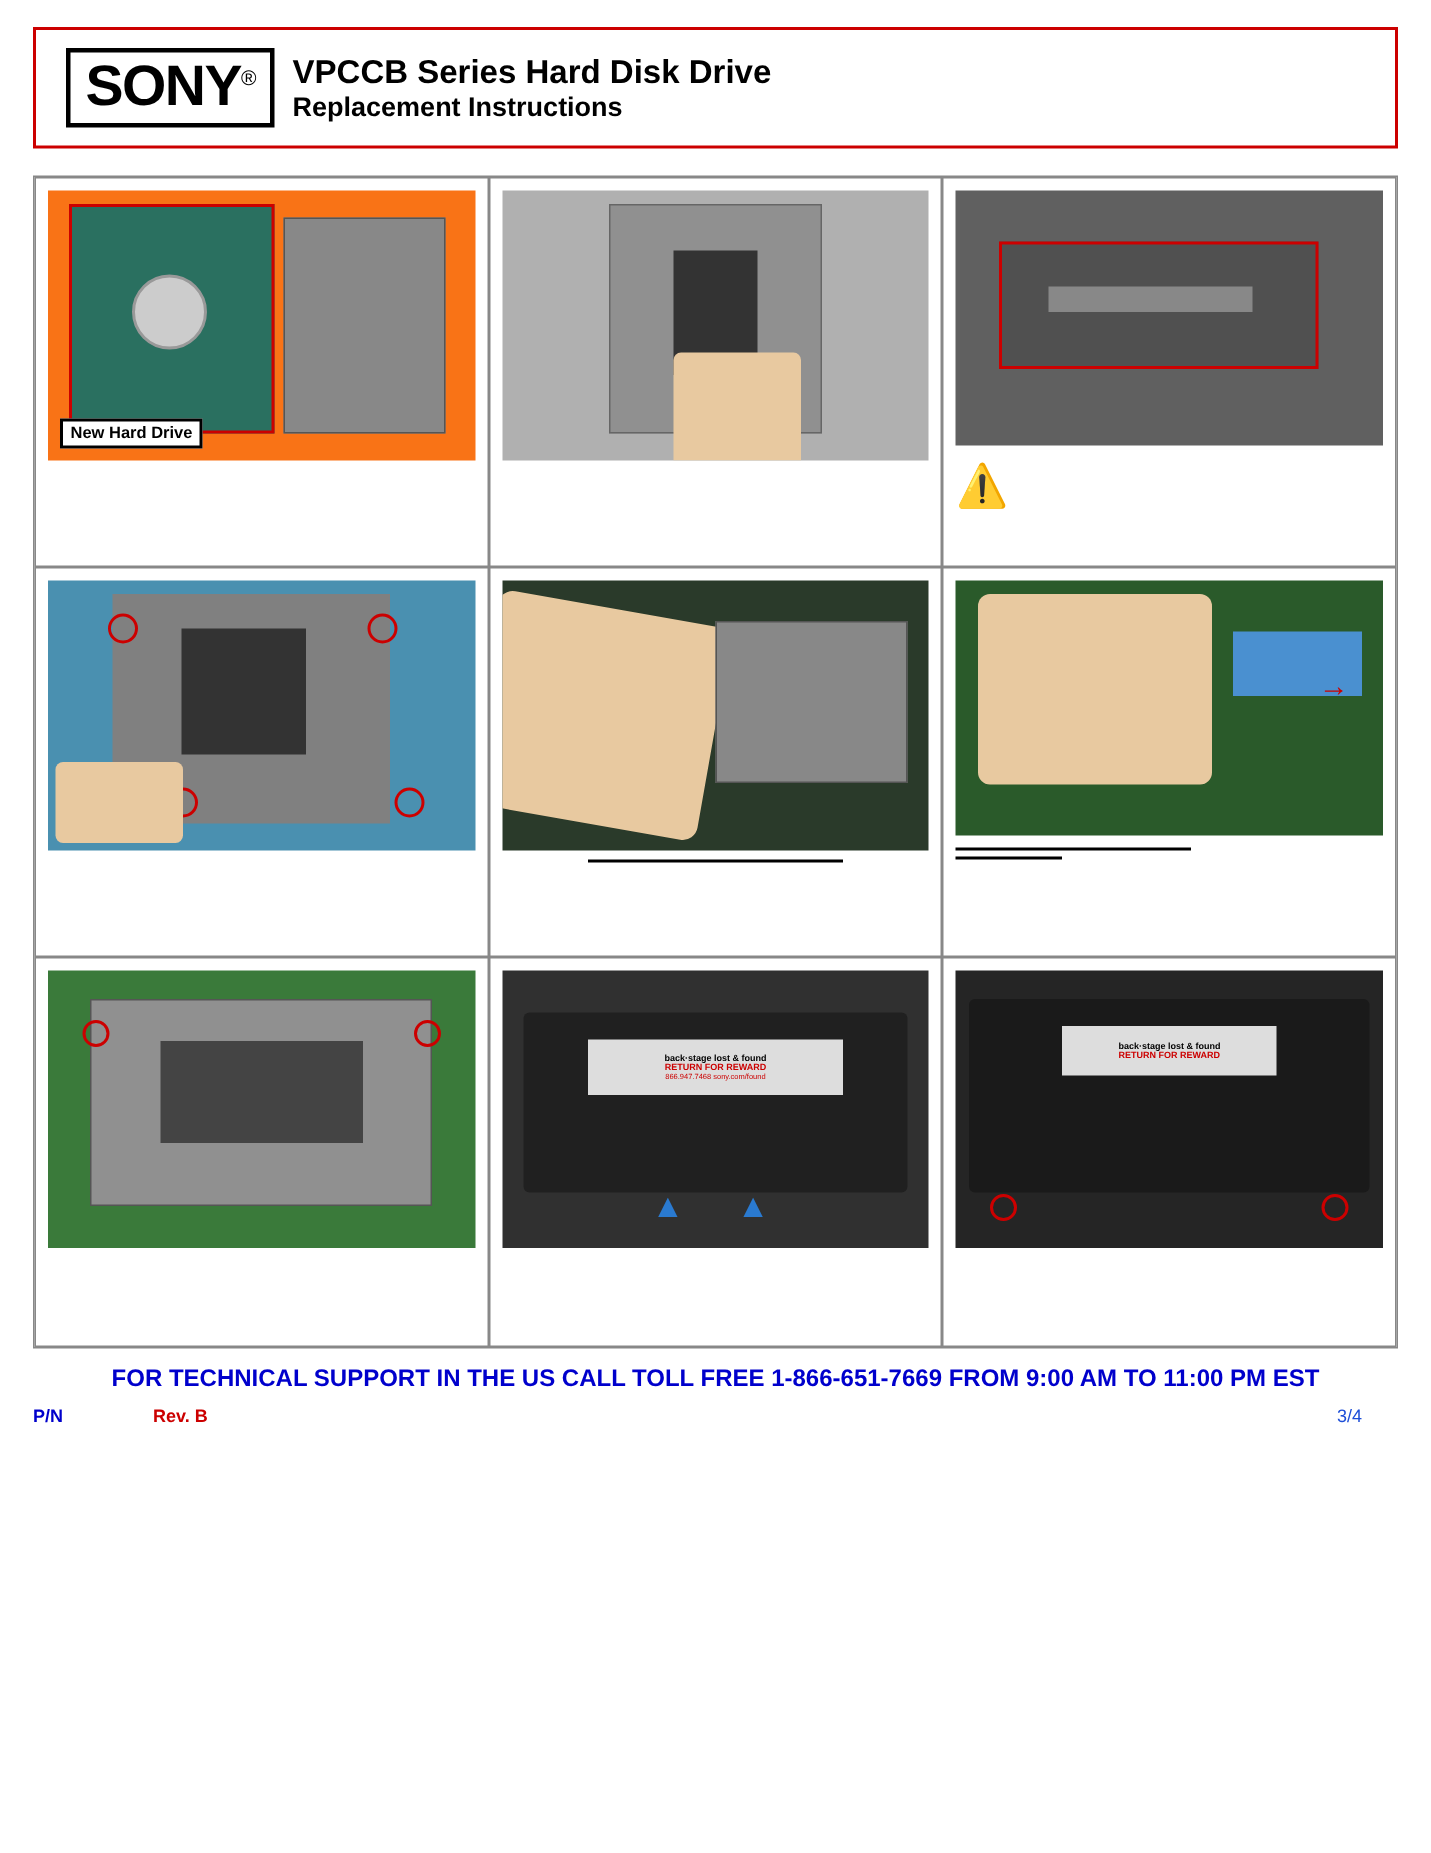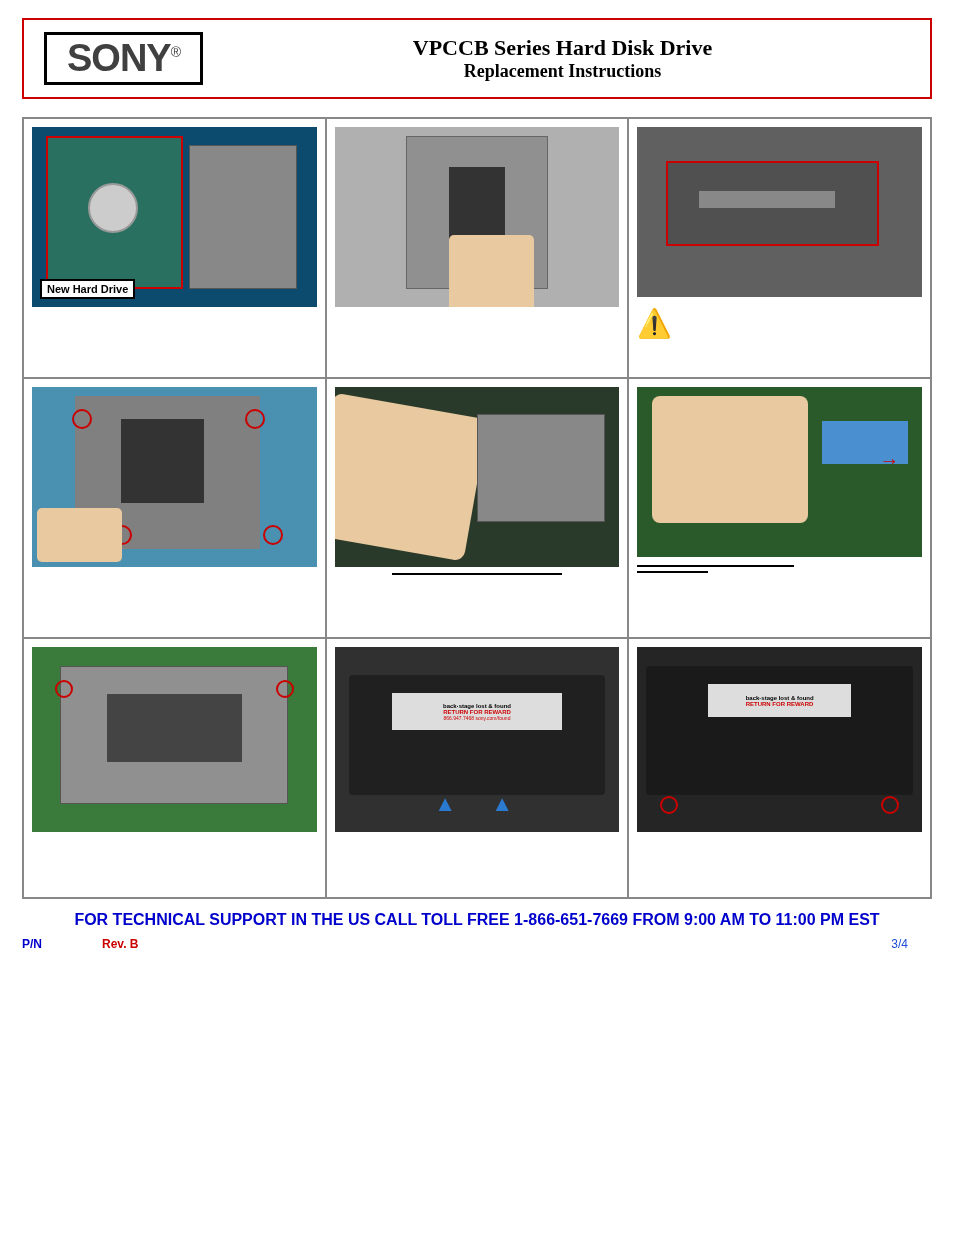--- a/index.html
+++ b/index.html
@@ -16,35 +16,34 @@
       border: 2px solid #c00;
       display: flex;
       align-items: center;
       padding: 12px 20px;
       margin-bottom: 18px;
     }
     .sony-logo {
       font-size: 38px;
       font-weight: 900;
       font-family: 'Arial Black', Arial, sans-serif;
-      color: #404040;
+      color: #000000;
       letter-spacing: -1px;
       border: 3px solid #000;
-      padding: 2px 20px;
+      padding: 2px 10px;
       margin-right: 12px;
       flex-shrink: 0;
     }
     .sony-logo sup {
       font-size: 14px;
       font-weight: 400;
     }
     .header-title {
-      text-align: center;
+      text-align: left;
       flex: 1;
-      font-family: Liberation Serif, serif;
     }
     .header-title .line1 {
       font-size: 22px;
       font-weight: 700;
     }
     .header-title .line2 {
       font-size: 18px;
       font-weight: 700;
     }
 
@@ -61,21 +60,21 @@
       min-height: 260px;
       display: flex;
       flex-direction: column;
       align-items: flex-start;
       justify-content: flex-start;
       position: relative;
     }
 
     
     .img-r1c1 {
-      background: #0c4a6e;
+      background: #f97316;
       position: relative;
       width: 100%;
       height: 180px;
       overflow: hidden;
     }
     .img-r1c1 .hdd-main {
       position: absolute;
       left: 55%;
       top: 10%;
       width: 38%;

